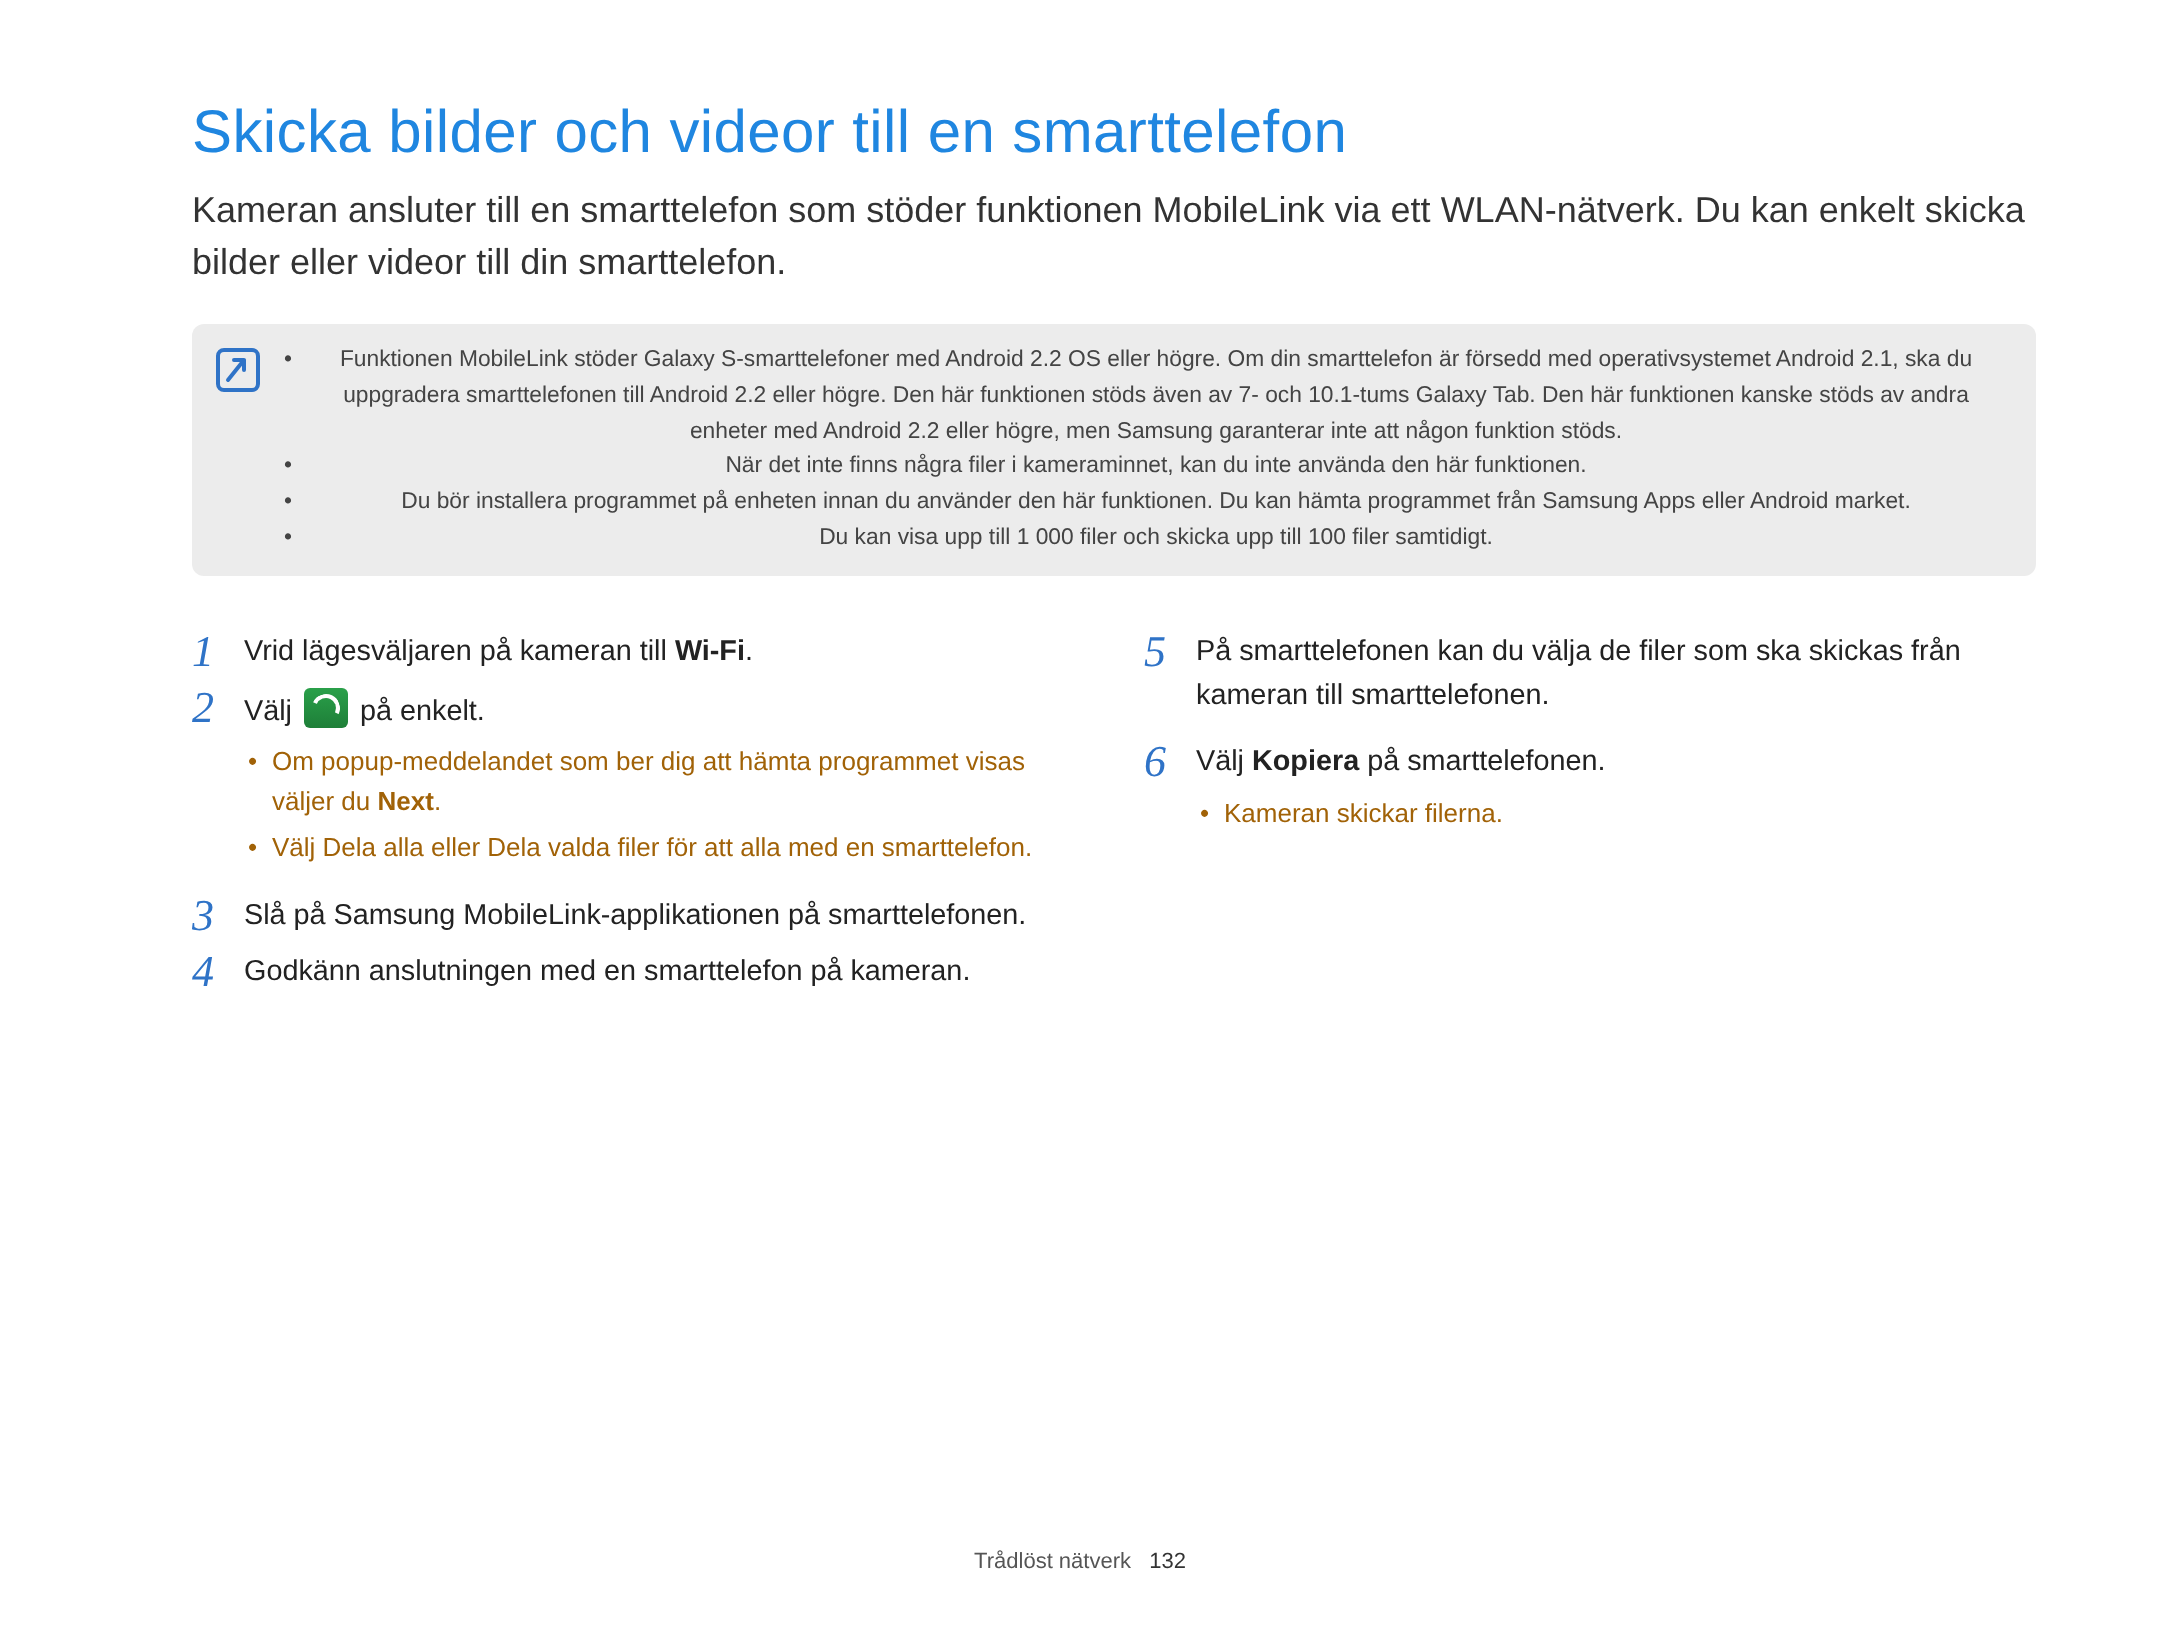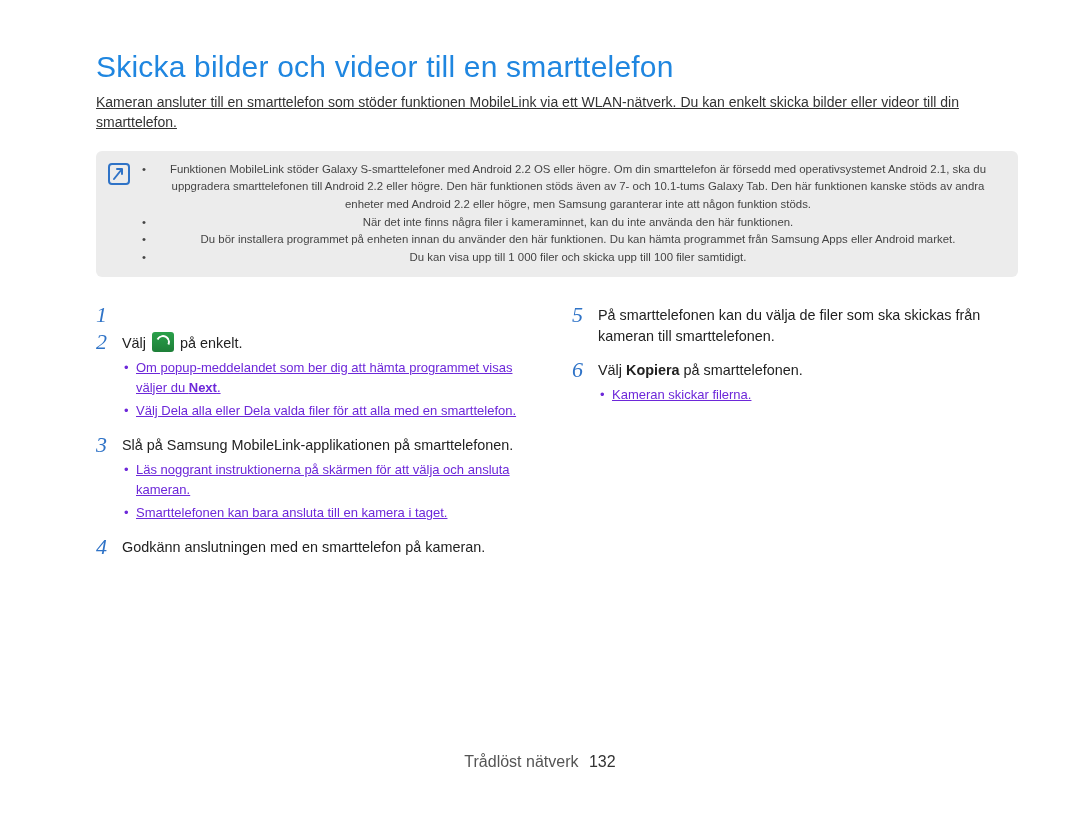--- a/index.html
+++ b/index.html
@@ -1,45 +1,45 @@
 <!DOCTYPE html>
 <html><head>
 <meta charset="utf-8">
 <style>
   * { box-sizing: border-box; margin: 0; padding: 0; }
   html, body { width: 1080px; height: 815px; background: #ffffff; font-family: Arial, Helvetica, sans-serif; color: #333; }
   .page { padding: 50px 62px 20px 96px; position: relative; height: 100%; }
   h1 { font-size: 30px; font-weight: 400; color: #1f86e0; letter-spacing: 0.2px; margin-bottom: 8px; }
-  .intro { font-size: 14px; line-height: 1.45; color: #333; margin-bottom: 18px; text-decoration: underline; }
+  .intro { font-size: 18px; line-height: 1.45; color: #333; margin-bottom: 18px; }
   .note-box { background: #ececec; border-radius: 6px; padding: 10px 16px 10px 12px; display: flex; gap: 12px; margin-bottom: 26px; }
   .note-icon { flex: 0 0 22px; height: 22px; width: 22px; border: 2px solid #2f73c7; border-radius: 4px; display:flex; align-items:center; justify-content:center; margin-top:2px; position: relative; }
   .note-icon svg { display:block; }
   .note-list { list-style: none; font-size: 11.4px; line-height: 1.55; color: #444; text-align: center; }
   .note-list li { position: relative; padding-left: 12px; }
   .note-list li::before { content: "•"; position: absolute; left: 0; top: 0; }
   .columns { display: flex; gap: 30px; }
   .col { flex: 1; }
   .step { display: flex; margin-bottom: 4px; }
   .step-num { flex: 0 0 26px; font-size: 22px; font-style: italic; font-weight: 400; color: #2f73c7; line-height: 1.05; font-family: Georgia, 'Times New Roman', serif; }
   .step-body { font-size: 14.4px; line-height: 1.5; color: #222; padding-top: 2px; }
-  .step .sub { list-style: none; font-size: 13px; color: #6d28d9; margin-top: 4px; margin-bottom: 8px; text-decoration: underline; }
+  .step .sub { list-style: none; font-size: 13px; color: #a16207; margin-top: 4px; margin-bottom: 8px; }
   .step .sub li { position: relative; padding-left: 14px; line-height: 1.5; margin-bottom: 4px; }
   .step .sub li::before { content: "•"; position: absolute; left: 2px; top: 0; }
   .bold { font-weight: 700; }
   .wifi-label { font-weight: 700; }
   .mobilelink-icon {
     display: inline-block; vertical-align: -4px; width: 22px; height: 20px;
     background: linear-gradient(#2aa04a,#1e7f38); border-radius: 3px; position: relative; margin: 0 2px;
   }
   .mobilelink-icon::after{
     content:""; position:absolute; left:4px; top:3px; width:10px; height:10px;
     border:2px solid #fff; border-radius:50%; border-left-color:transparent; border-bottom-color:transparent;
     transform: rotate(-20deg);
   }
-  .footer { position: absolute; bottom: 44px; left: 0; right: 0; text-align: center; font-size: 16px; color: #555; }
+  .footer { position: absolute; bottom: 28px; left: 0; right: 0; text-align: center; font-size: 11px; color: #555; }
   .footer .pg { margin-left: 6px; color: #333; }
 </style>
 </head>
 <body>
 
 <div class="page">
   <h1>Skicka bilder och videor till en smarttelefon</h1>
   <p class="intro">Kameran ansluter till en smarttelefon som stöder funktionen MobileLink via ett WLAN-nätverk. Du kan enkelt skicka bilder eller videor till din smarttelefon.</p>
 
   <div class="note-box">
@@ -54,43 +54,42 @@
       <li>Du bör installera programmet på enheten innan du använder den här funktionen. Du kan hämta programmet från Samsung Apps eller Android market.</li>
       <li>Du kan visa upp till 1 000 filer och skicka upp till 100 filer samtidigt.</li>
     </ul>
   </div>
 
   <div class="columns">
     <div class="col">
 
       <div class="step">
         <div class="step-num">1</div>
+        <div class="step-body">
+          <span>Vrid lägesväljaren på kameran till </span><span class="wifi-label">Wi-Fi</span><span>.</span>
+        </div>
       </div>
 
       <div class="step">
         <div class="step-num">2</div>
         <div class="step-body">
           <span>Välj </span><span class="mobilelink-icon"></span><span> på enkelt.</span>
           <ul class="sub">
             <li>
               <span>Om popup-meddelandet som ber dig att hämta programmet visas väljer du </span><span class="bold">Next</span><span>.</span>
             </li>
             <li>Välj Dela alla eller Dela valda filer för att alla med en smarttelefon.</li>
           </ul>
         </div>
       </div>
 
       <div class="step">
         <div class="step-num">3</div>
         <div class="step-body">
           <span>Slå på Samsung MobileLink-applikationen på smarttelefonen.</span>
-          <ul class="sub">
-            <li>Läs noggrant instruktionerna på skärmen för att välja och ansluta kameran.</li>
-            <li>Smarttelefonen kan bara ansluta till en kamera i taget.</li>
-          </ul>
         </div>
       </div>
 
       <div class="step">
         <div class="step-num">4</div>
         <div class="step-body">
           <span>Godkänn anslutningen med en smarttelefon på kameran.</span>
         </div>
       </div>
 

